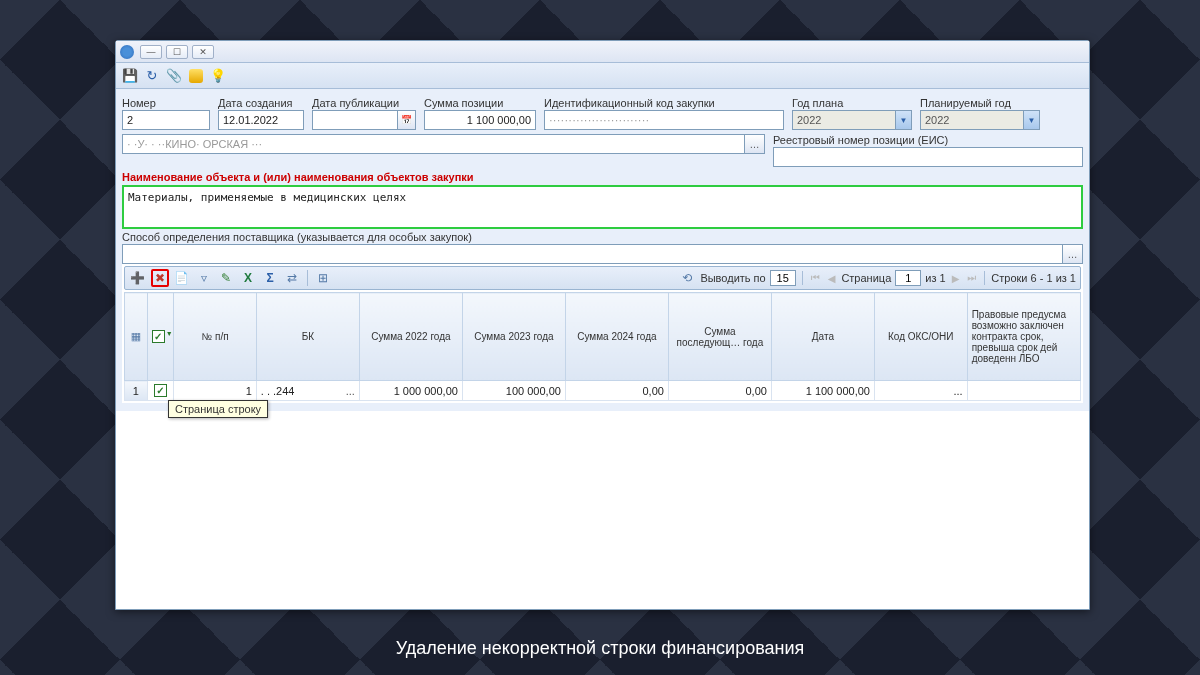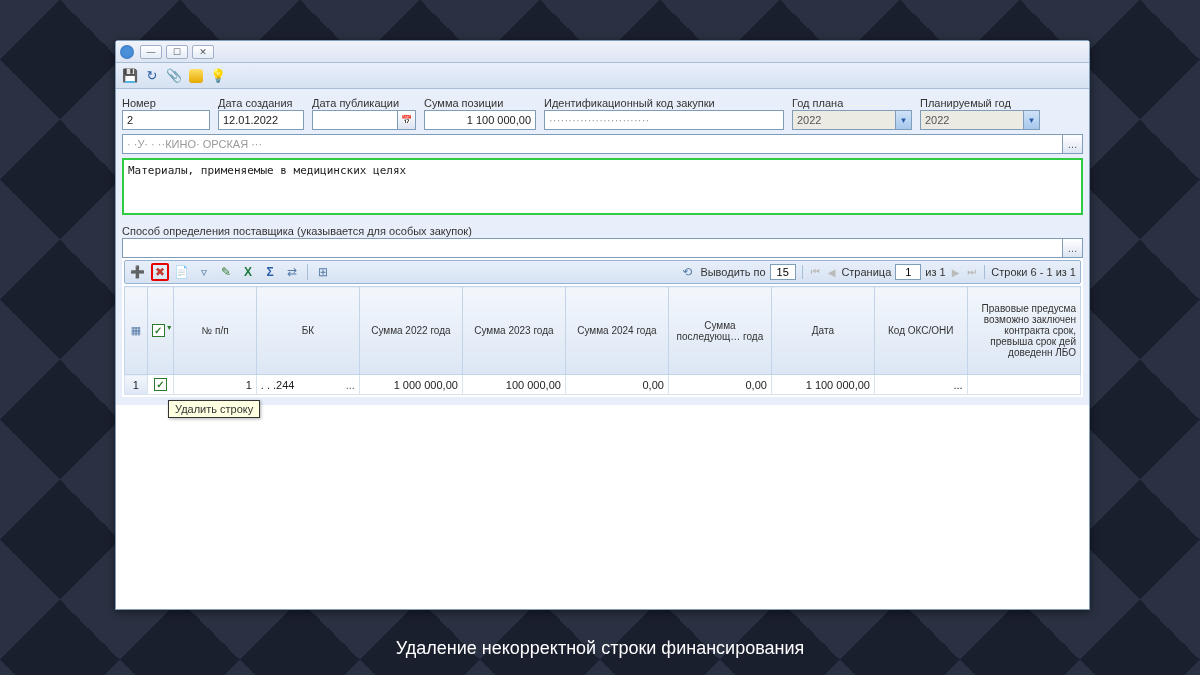--- a/index.html
+++ b/index.html
@@ -89,24 +89,24 @@
   .field-input.w-ik { width:240px; letter-spacing:0.2px; color:#999; }
   .select-wrap { display:flex; }
   .select-input { width:104px; height:20px; border:1px solid #7f9db9; background:#ebebe4; padding:2px 4px; font-size:11px; color:#555; }
   .select-btn { width:16px;height:20px;border:1px solid #7f9db9;border-left:none;background:linear-gradient(#cfe2f8,#a8c8ec);display:flex;align-items:center;justify-content:center;cursor:pointer;font-size:8px;color:#2b5fa8; }
   .customer-input { flex:1; height:20px;border:1px solid #7f9db9;background:#fff;padding:2px 4px;color:#999;font-size:11px; }
   .customer-wrap { display:flex; flex:1; }
   .ellipsis-btn { width:20px;height:20px;border:1px solid #7f9db9;border-left:none;background:linear-gradient(#fff,#dde5f3);display:flex;align-items:center;justify-content:center;cursor:pointer;font-size:10px;color:#555; }
   .eis-input { width:310px;height:20px;border:1px solid #7f9db9;background:#fff;padding:2px 4px; }
   .section-label-red { color:#c00; font-weight:bold; font-size:11px; margin:4px 0 2px; }
   .object-textarea {
-    width:100%; height:57px; border:2px solid #2ecc40; background:#fff;
+    width:100%; height:44px; border:2px solid #2ecc40; background:#fff;
     padding:4px; font-size:11px; color:#222; resize:none;
   }
-  .supplier-label { color:#333; font-size:11px; margin:8px 0 1px; }
+  .supplier-label { color:#333; font-size:11px; margin:0 0 1px; }
   .supplier-wrap { display:flex; }
   .supplier-input { flex:1;height:20px;border:1px solid #7f9db9;background:#fff;padding:2px 4px; }
   .tabs {
     display:flex; background:#e8effa; border-bottom:1px solid #99b4d1;
     padding: 2px 4px 0; gap:1px;
   }
   .tab {
     padding:4px 10px; border:1px solid #99b4d1; border-bottom:none;
     background:linear-gradient(#f5f8fd,#dfe8f5); color:#224d7a;
     border-radius:3px 3px 0 0; cursor:pointer; font-size:11px;
@@ -230,22 +230,27 @@
       </div>
     </div>
 
     <div class="form-row">
       <div class="field" style="flex:1">
         <div class="customer-wrap">
           <input class="customer-input" value="· ·У· · ··КИНО· ОРСКАЯ ···" style="">
           <div class="ellipsis-btn">…</div>
         </div>
       </div>
-    </div>
-
+      <div class="field">
+        <span class="field-label">Реестровый номер позиции (ЕИС)</span>
+        <input class="eis-input" value="" style="">
+      </div>
+    </div>
+
+    <div class="section-label-red">Наименование объекта и (или) наименования объектов закупки</div>
     <textarea class="object-textarea" style="">Материалы, применяемые в медицинских целях</textarea>
 
     <div class="supplier-label">Способ определения поставщика (указывается для особых закупок)</div>
     <div class="supplier-wrap">
       <input class="supplier-input" value="" style="">
       <div class="ellipsis-btn">…</div>
     </div>
 
 
     <div class="tab-content">
@@ -302,21 +307,21 @@
                 </span>
             </th>
             <th class="sortable">№ п/п</th>
             <th class="sortable">БК</th>
             <th class="sortable">Сумма 2022 года</th>
             <th class="sortable">Сумма 2023 года</th>
             <th class="sortable">Сумма 2024 года</th>
             <th class="sortable">Сумма последующ… года</th>
             <th class="sortable">Дата</th>
             <th class="sortable">Код ОКС/ОНИ</th>
-            <th class="sortable" style="text-align:right;line-height:1.1">Правовые предусма возможно заключен контракта срок, превыша срок дей доведенн ЛБО</th>
+            <th class="sortable" style="text-align:left;line-height:1.1">Правовые предусма возможно заключен контракта срок, превыша срок дей доведенн ЛБО</th>
           </tr>
         </thead>
         <tbody>
           <tr>
             <td class="center" style="background:linear-gradient(#f3f7fc,#dce6f4)">1</td>
             <td class="center"><span class="chk checked"></span></td>
             <td class="num">1</td>
             <td><span>. . .244</span> <span class="ell-col" style="float:right">...</span></td>
             <td class="num">1 000 000,00</td>
             <td class="num">100 000,00</td>
@@ -325,15 +330,15 @@
             <td class="num">1 100 000,00</td>
             <td class="num ell-col">...</td>
             <td></td>
           </tr>
         </tbody>
       </table>
     </div>
   </div>
 </div>
 
-<div class="tooltip">Удалить строку</div>
+<div class="tooltip">Страница строку</div>
 
 <div class="caption">Удаление некорректной строки финансирования</div>
 
 </body></html>

